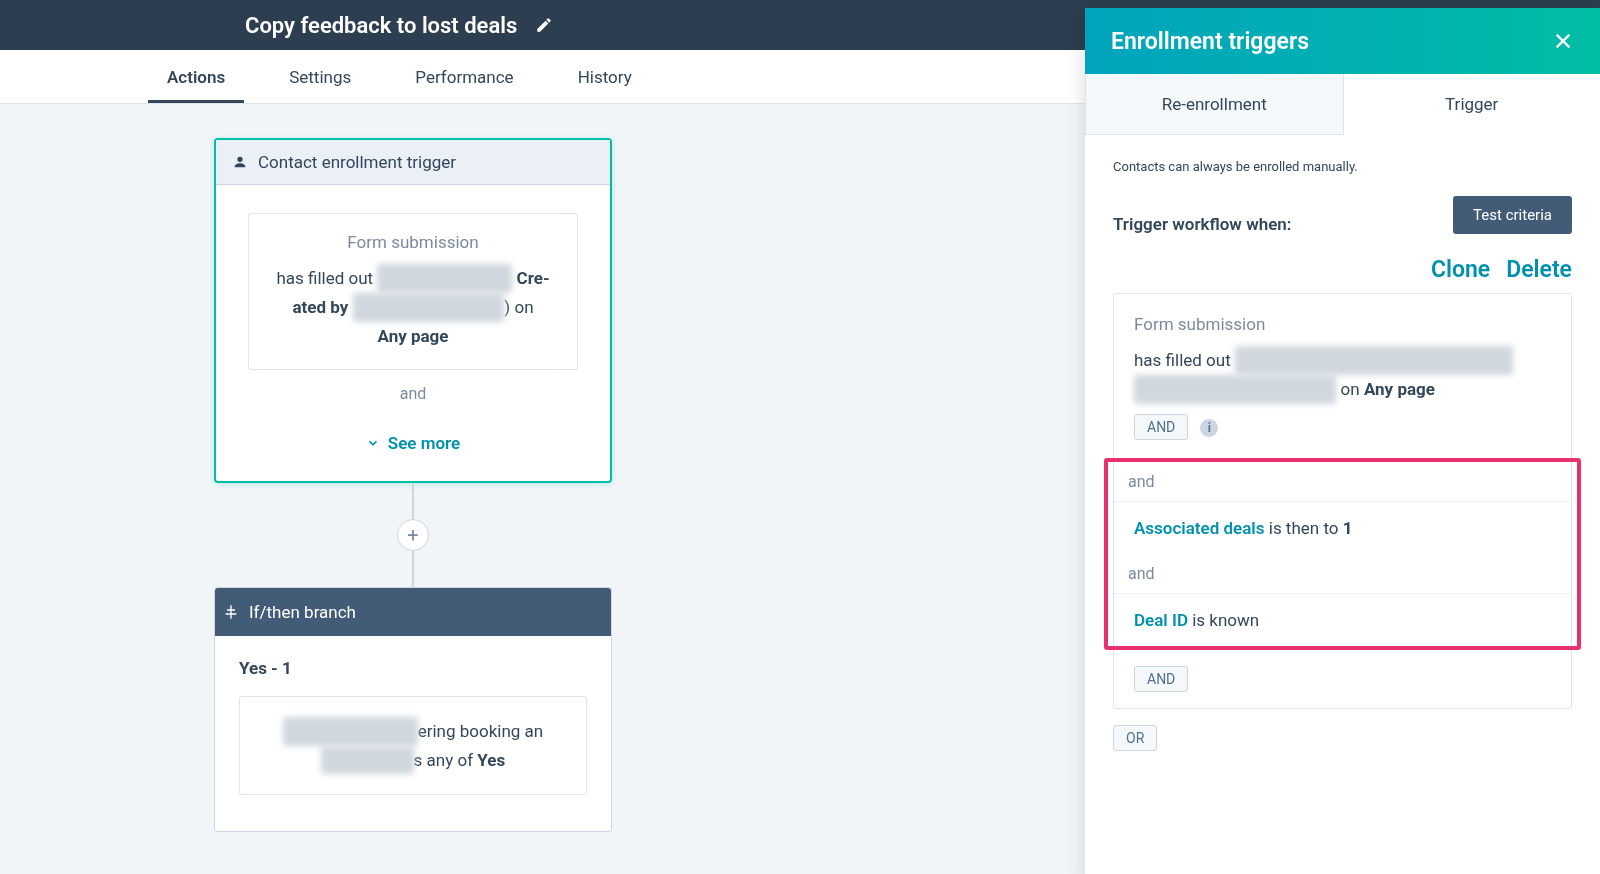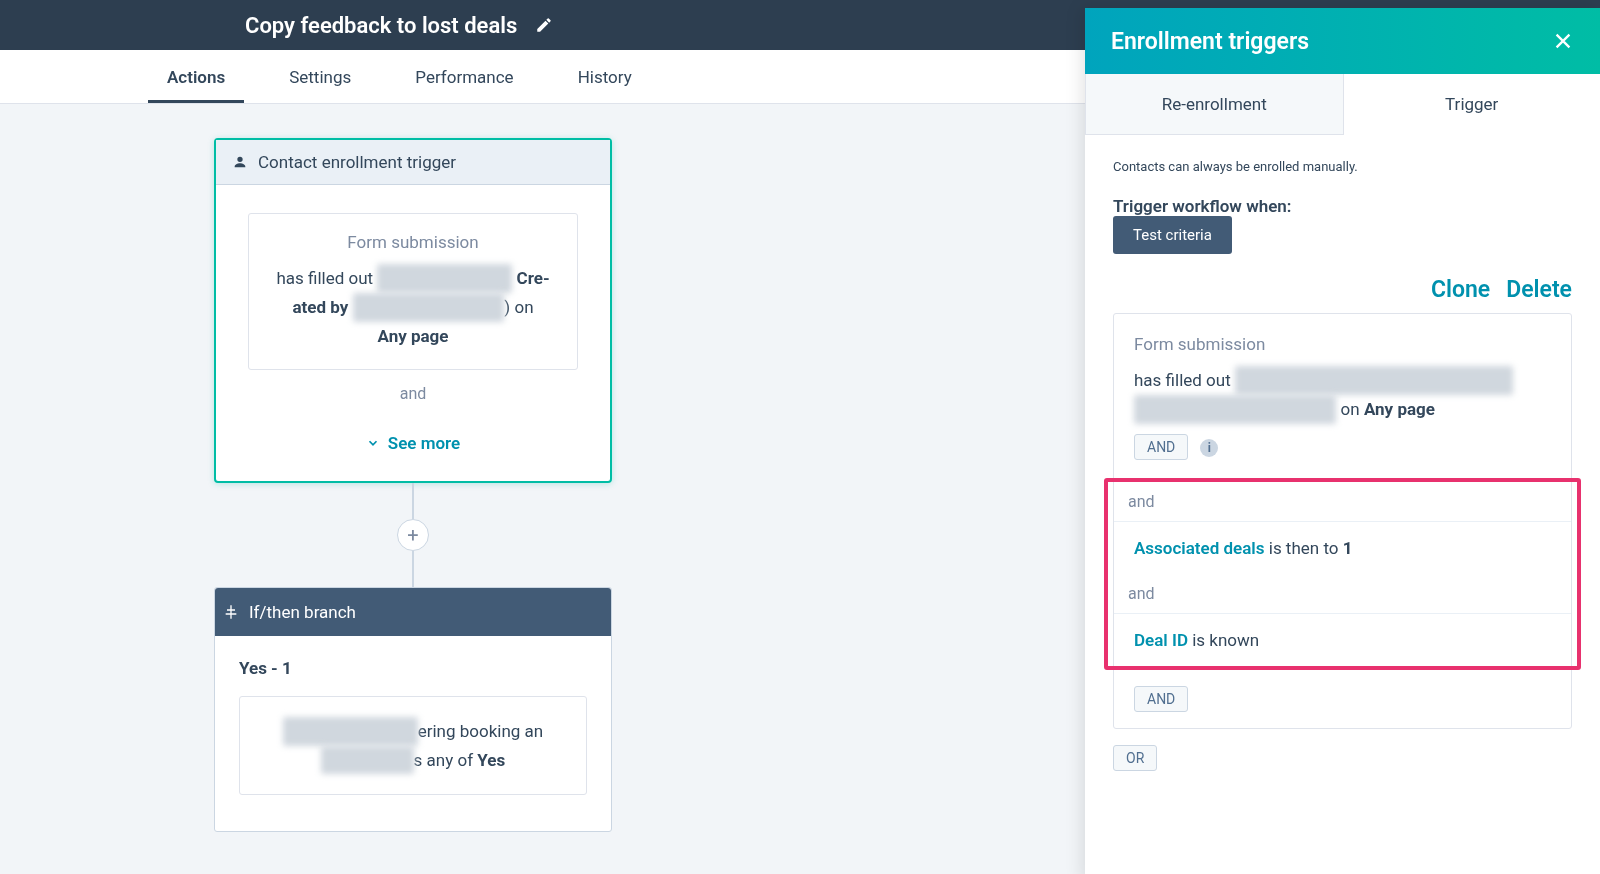--- a/index.html
+++ b/index.html
@@ -45,21 +45,21 @@
 .panel-title { font-size:23px; font-weight:600; }
 .close-x { width:22px; height:22px; cursor:pointer; }
 
 .panel-tabs { display:flex; }
 .ptab { flex:1; text-align:center; padding:20px 0; font-size:17px; color:#33475b; cursor:pointer; }
 .ptab.active { background:#fff; }
 .ptab.inactive { background:#f5f8fa; border:1px solid #dfe3eb; border-top:none; }
 
 .panel-body { padding:24px 28px; flex:1; overflow:auto; }
 .manual-note { font-size:13px; color:#33475b; margin-bottom:22px; }
-.trigger-row { display:flex; align-items:flex-start; justify-content:space-between; margin-bottom:22px;flex-direction:column; }
+.trigger-row { display:flex; align-items:flex-end; justify-content:space-between; margin-bottom:22px; }
 .trigger-label { font-size:17px; font-weight:600; color:#33475b; }
 .dark-btn { background:#425b76; color:#fff; border:none; border-radius:3px; padding:10px 20px; font-size:15px; cursor:pointer; }
 
 .clone-row { text-align:right; margin-bottom:10px; }
 .link-teal { color:#0091ae; font-weight:600; font-size:23px; cursor:pointer; }
 .link-teal + .link-teal { margin-left:12px; }
 
 .filters-box { border:1px solid #dfe3eb; border-radius:3px; padding:0; }
 .fbox-top { padding:20px; }
 .fs2 { color:#7c8aa0; font-size:17px; margin-bottom:12px; }

